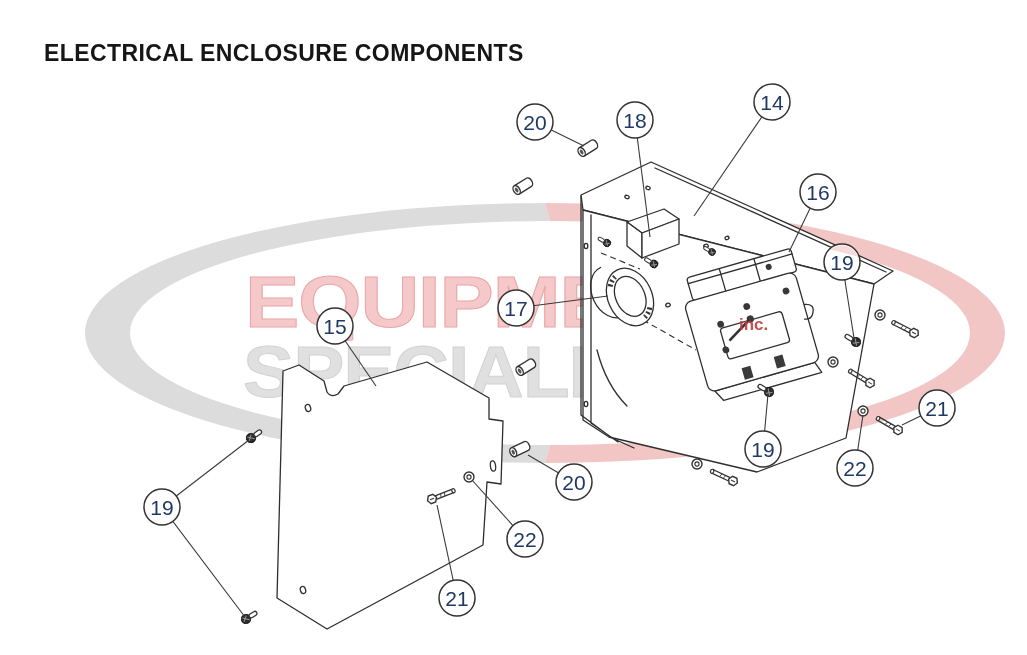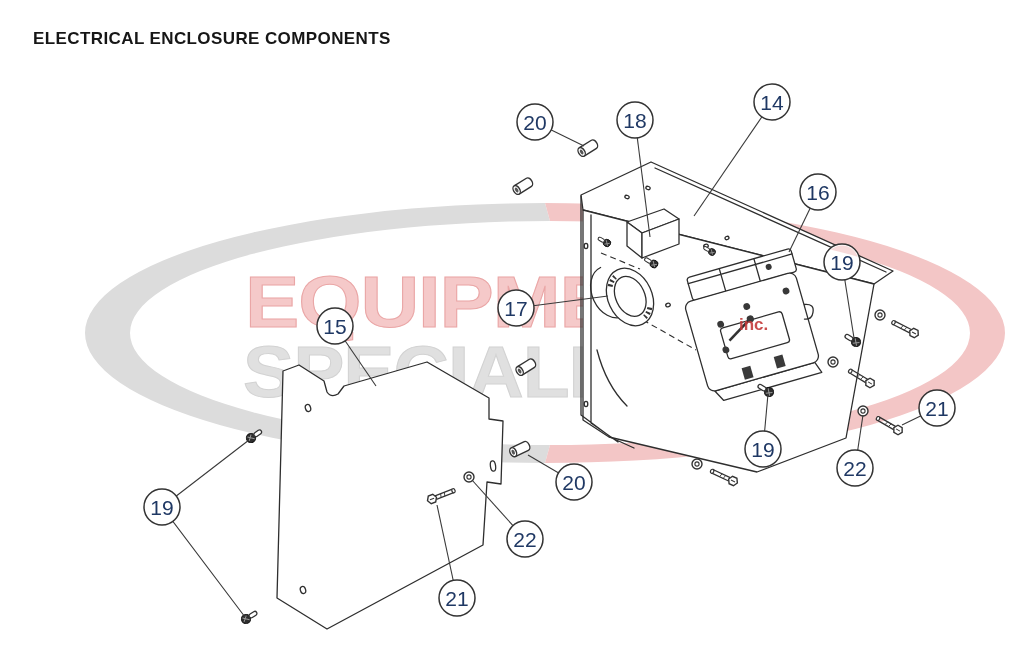--- a/index.html
+++ b/index.html
@@ -1,22 +1,22 @@
 <!DOCTYPE html>
 <html><head>
 <meta charset="utf-8">
 <style>
   html,body{margin:0;padding:0;background:#ffffff;}
   .stage{
     position:relative;width:1027px;height:655px;background:#ffffff;overflow:hidden;
     font-family:"Liberation Sans",sans-serif;
   }
   .page-title{
-    position:absolute;left:28px;top:24px;margin:5px;
-    font-size:17px;font-weight:bold;letter-spacing:.4px;color:#161616;
+    position:absolute;left:28px;top:24px;margin:16px;
+    font-size:23px;font-weight:bold;letter-spacing:.4px;color:#161616;
     font-family:"Liberation Sans",sans-serif;
     text-align:right;
   }
   svg text.callout-num{
     font-family:"Liberation Sans",sans-serif;
     font-size:21px;fill:#1F3864;
   }
   svg text.wm-word1{
     font-family:"Liberation Sans",sans-serif;font-weight:bold;font-size:73px;
     fill:#f5c9c9;stroke:#eaa6a6;stroke-width:1px;letter-spacing:-1px;

